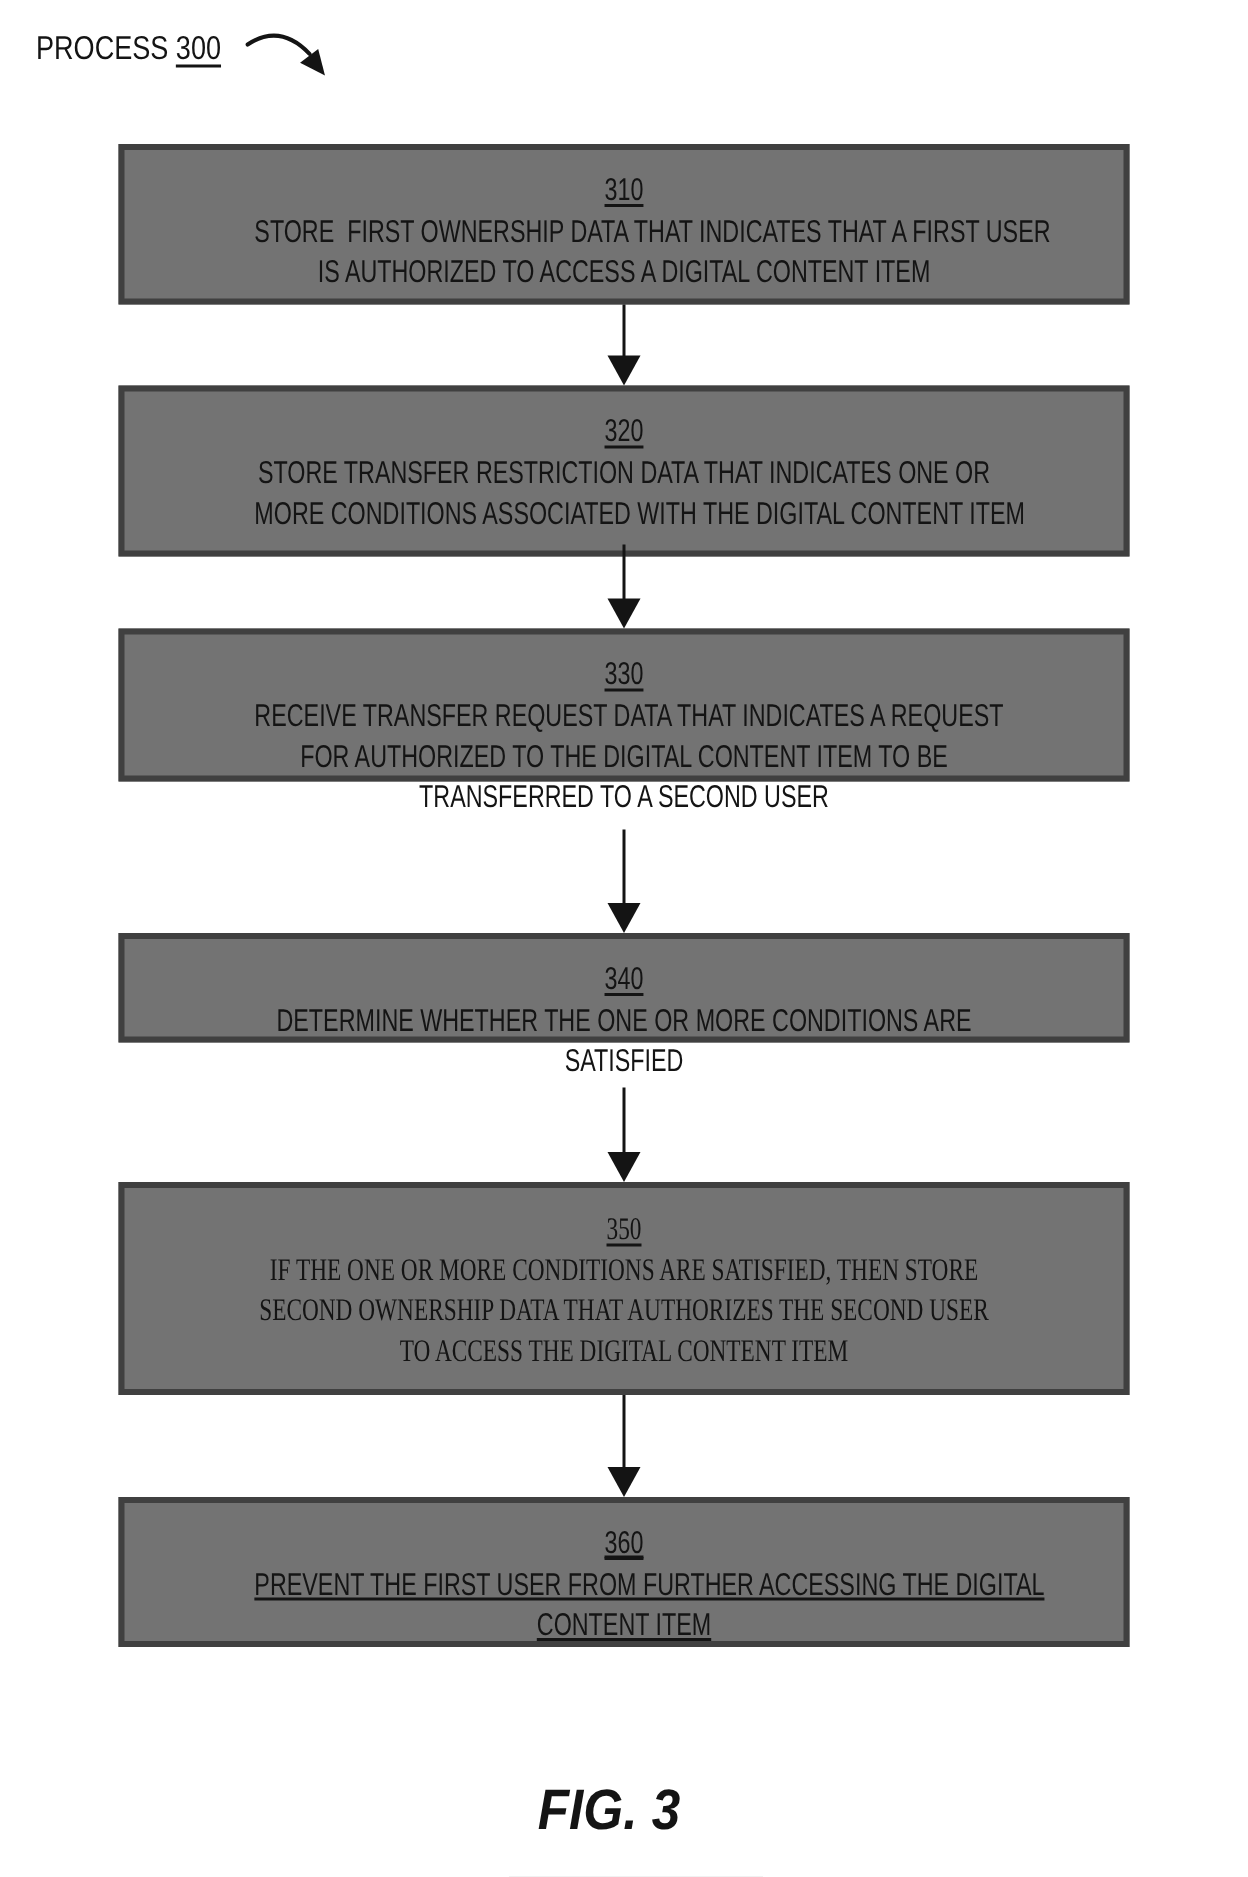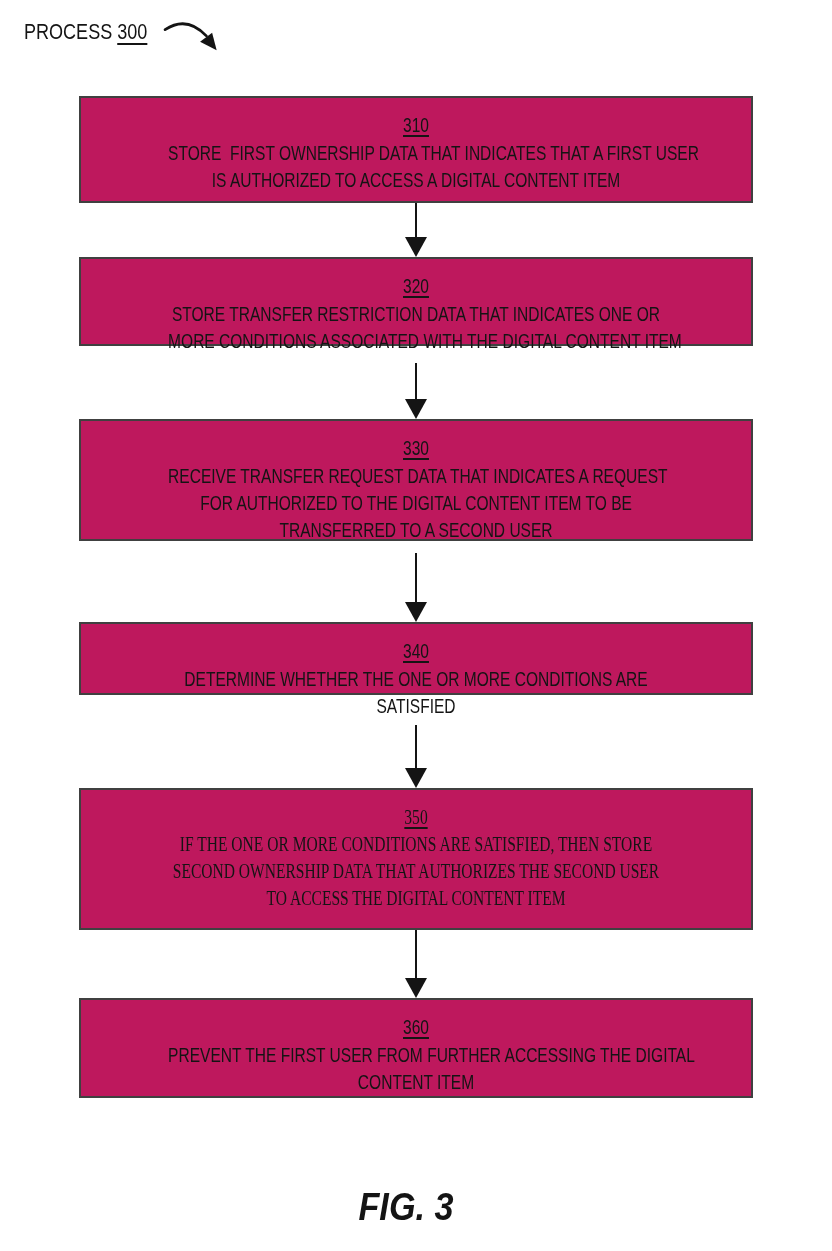--- a/index.html
+++ b/index.html
@@ -38,22 +38,22 @@
     width: 66px;
     height: 44px;
   }
 
   
   .step {
     position: absolute;
     left: 79px;
     width: 674px;
     box-sizing: border-box;
-    border: 2px solid #404040;
-    background: #be185d;
+    border: 4px solid #404040;
+    background: #737373;
     text-align: center;
     padding-top: 13px;
   }
   .step-number {
     font-size: 21px;
     line-height: 28px;
     font-weight: normal;
     text-decoration: underline;
     text-underline-offset: 3px;
     text-decoration-thickness: 2px;
@@ -62,25 +62,25 @@
     white-space: pre;
   }
   .step-line {
     font-size: 21px;
     line-height: 27px;
     transform: scaleX(0.74);
     transform-origin: center;
     white-space: pre;
   }
   #steps .step:nth-of-type(1) { top: 96px;  height: 107px; }
-  #steps .step:nth-of-type(2) { top: 257px; height: 89px; }
-  #steps .step:nth-of-type(3) { top: 419px; height: 122px; }
+  #steps .step:nth-of-type(2) { top: 257px; height: 114px; }
+  #steps .step:nth-of-type(3) { top: 419px; height: 102px; }
   #steps .step:nth-of-type(4) { top: 622px; height: 73px; }
   #steps .step:nth-of-type(5) { top: 788px; height: 142px; font-family: Liberation Serif, serif; }
-  #steps .step:nth-of-type(6) { top: 998px; height: 100px; }
+  #steps .step:nth-of-type(6) { top: 998px; height: 100px; text-decoration: underline; }
 
   
   .flow-arrow {
     position: absolute;
     left: 78px;
     width: 676px;
     display: flex;
     flex-direction: column;
     align-items: center;
   }

